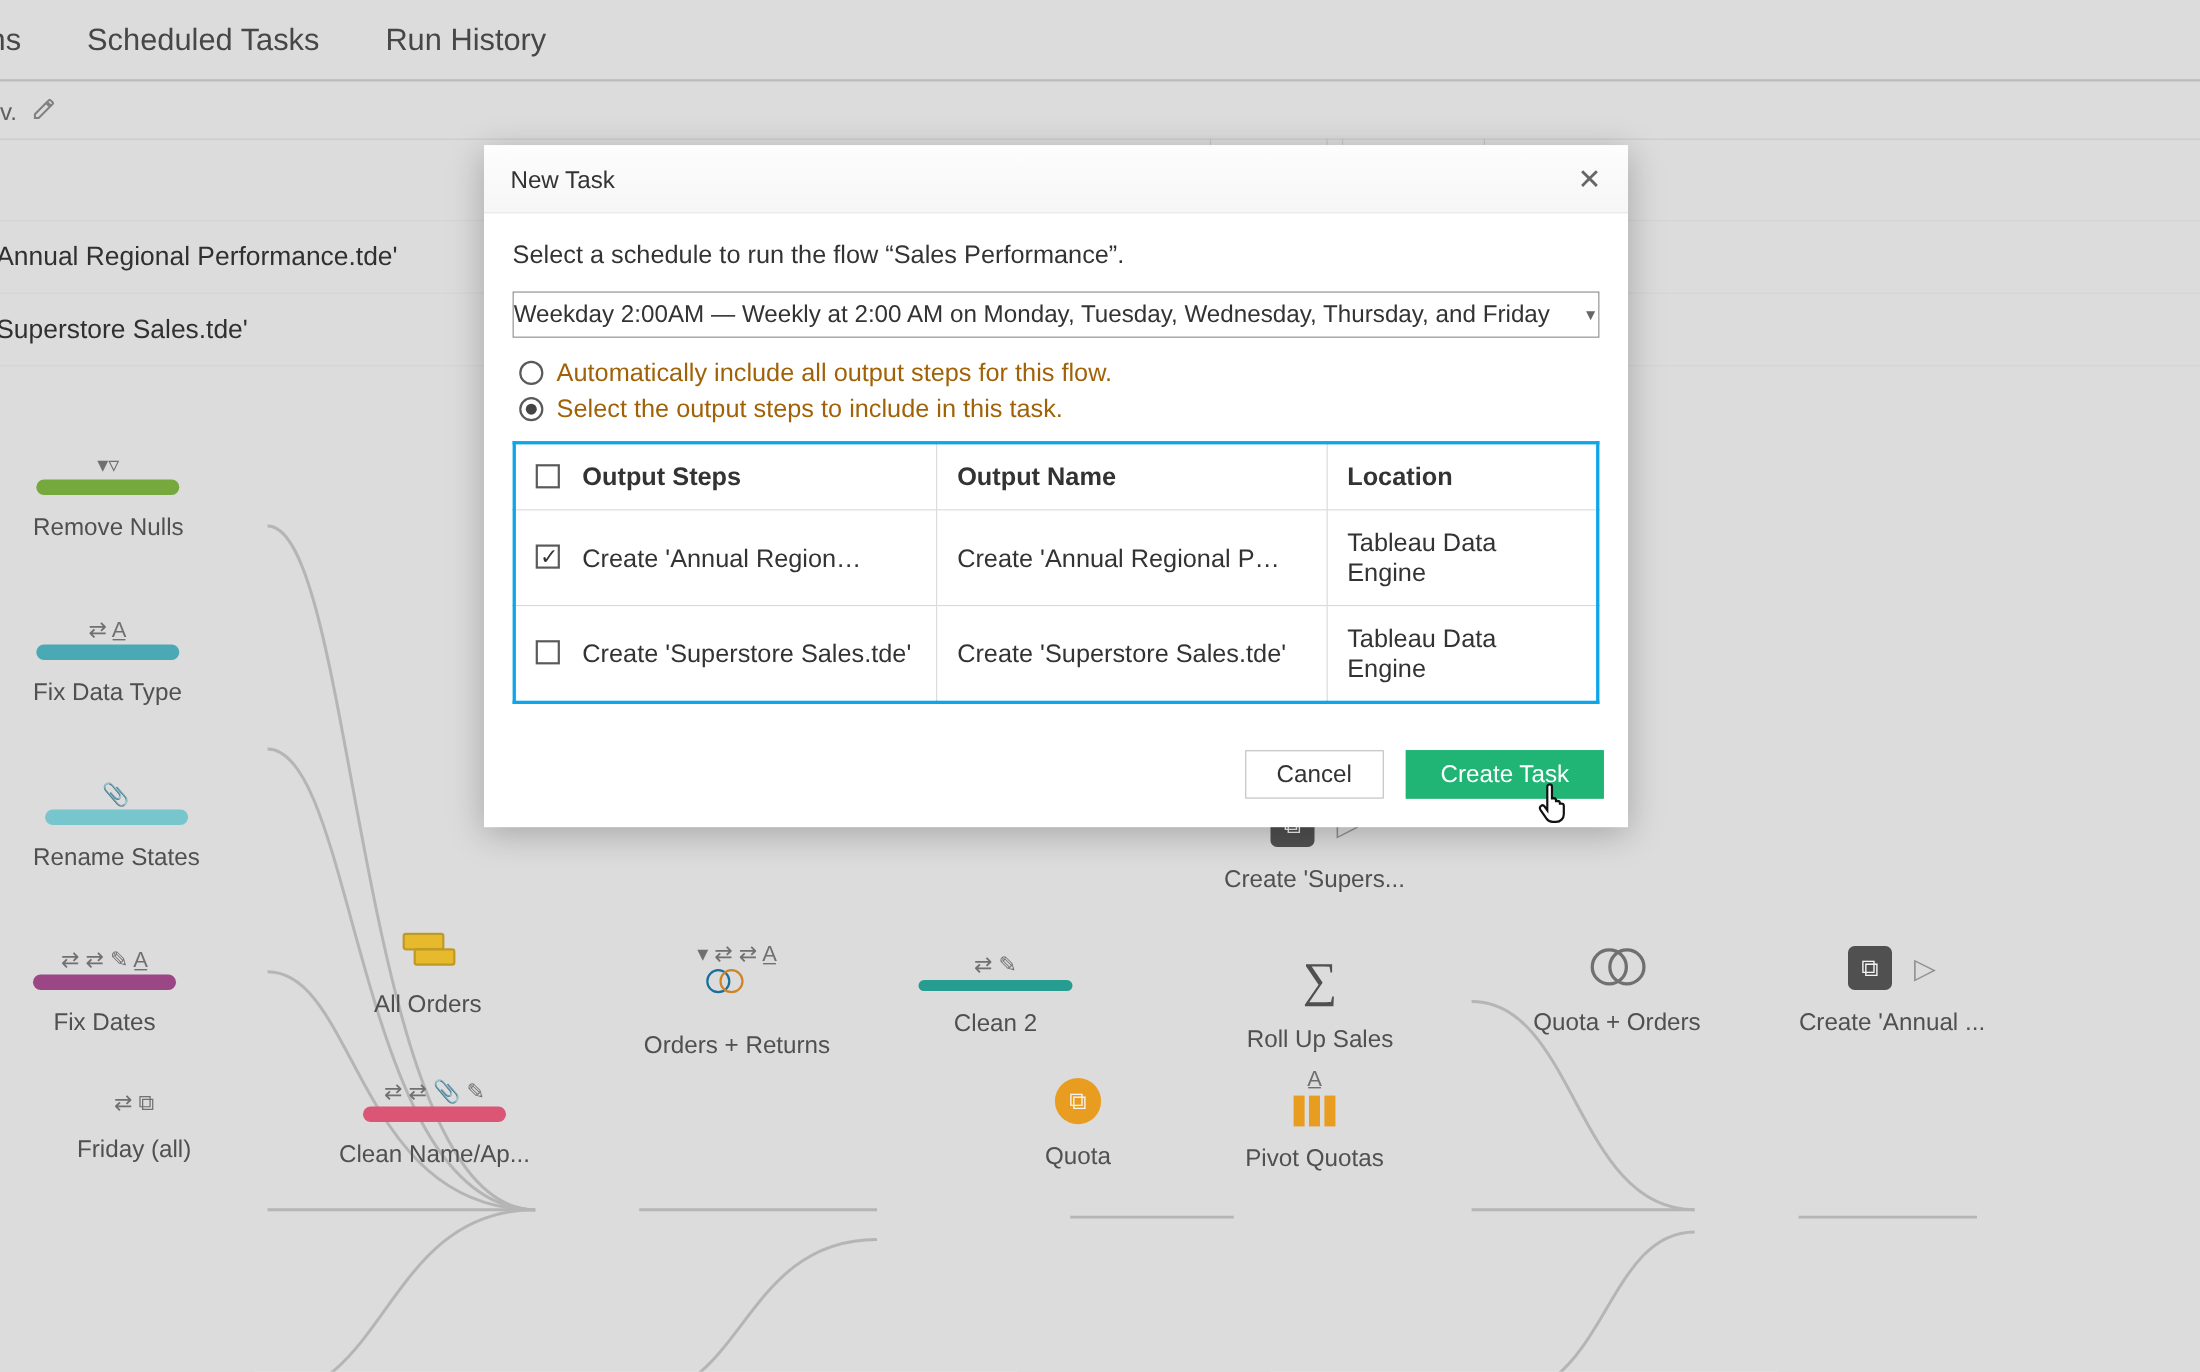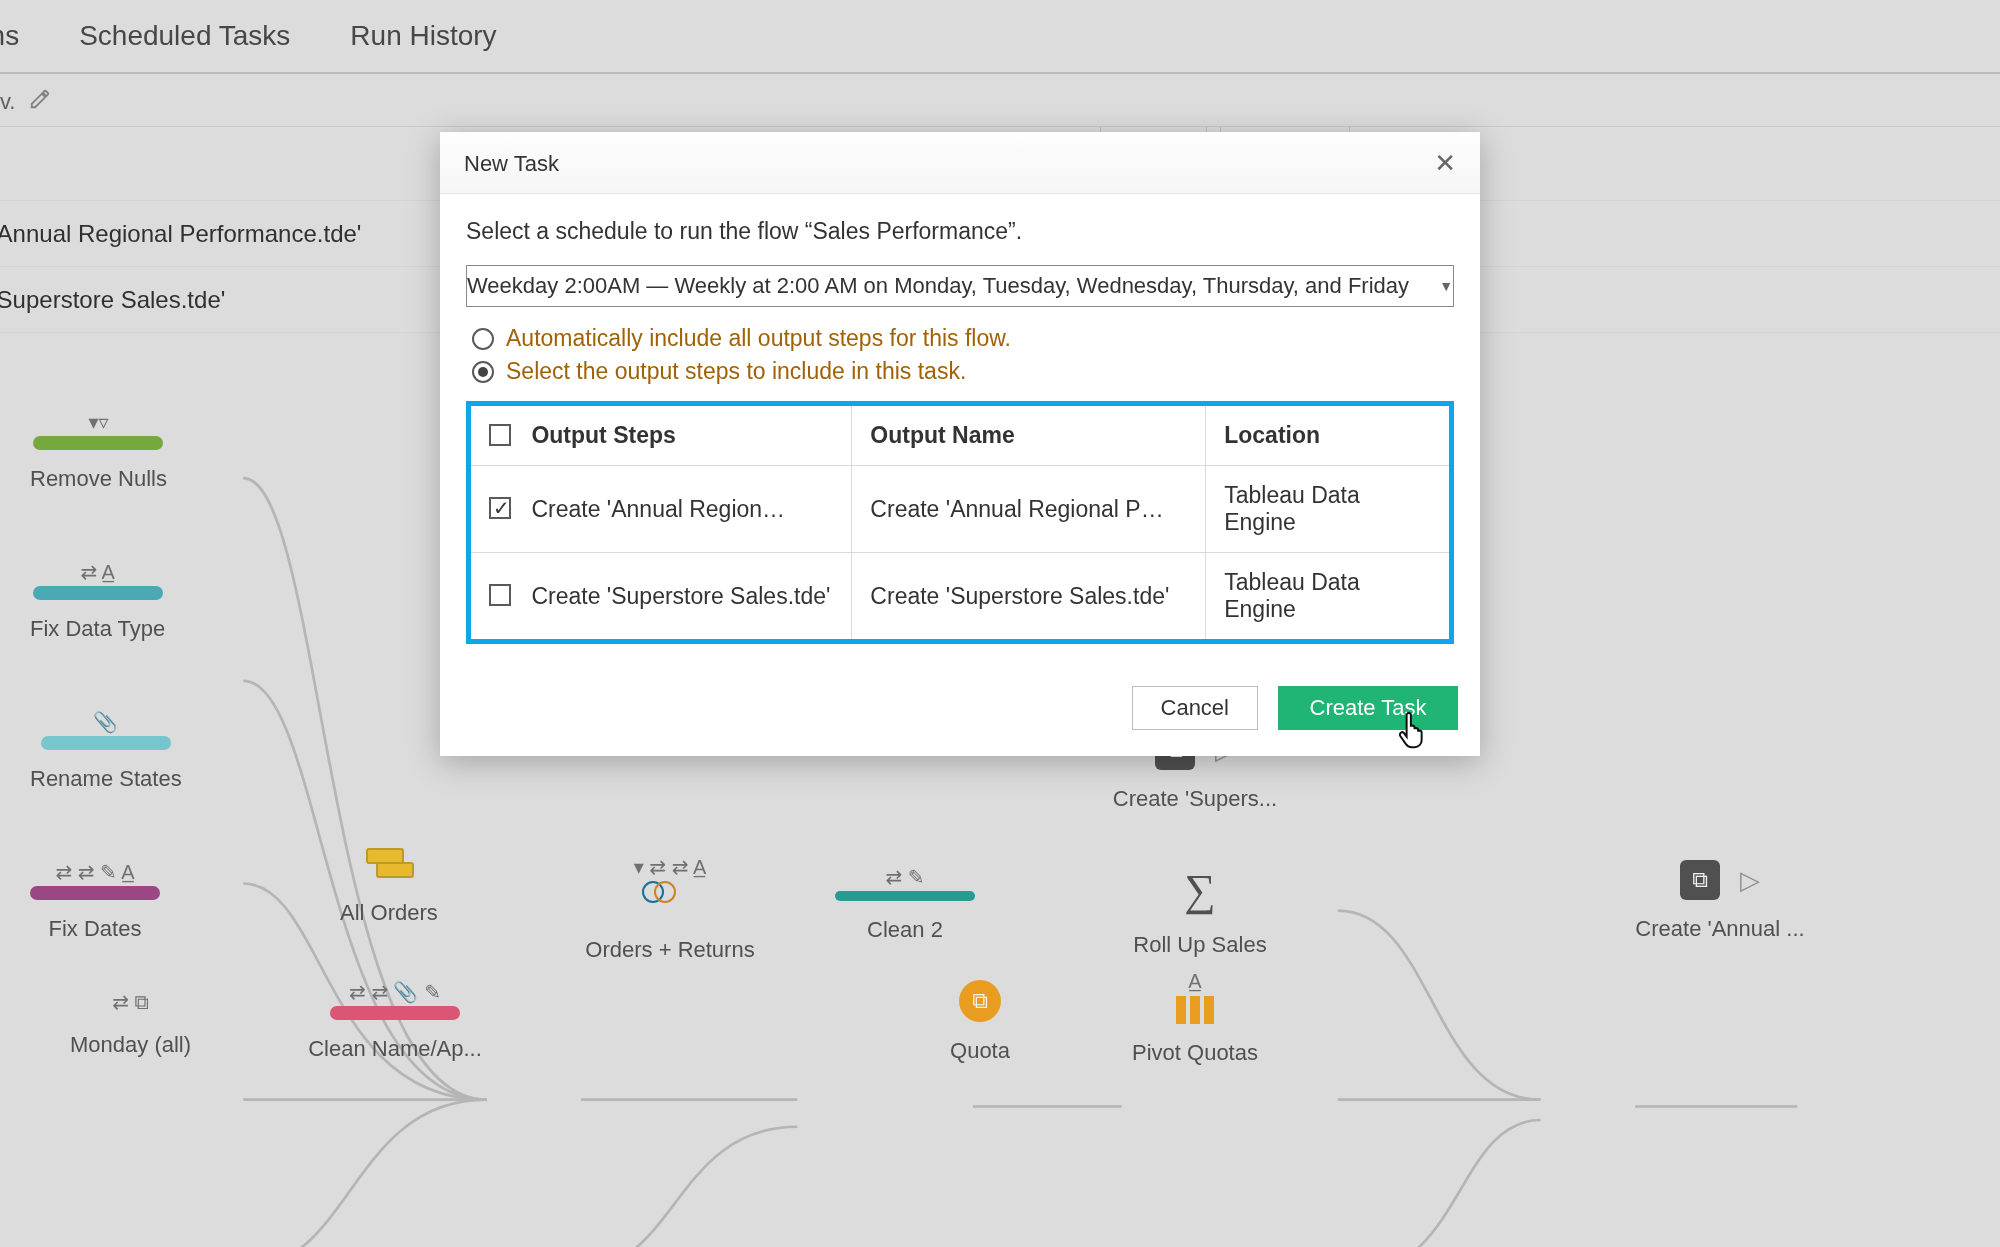--- a/index.html
+++ b/index.html
@@ -105,21 +105,21 @@
 .radio-group { margin: 18px 0 16px 6px; font-size:23px; color:#a16207;}
 .radio-row { display:flex; align-items:center; margin-bottom: 6px; }
 .radio {
   width:22px; height:22px; border:2px solid #5a5a5a; border-radius:50%;
   margin-right: 12px; position:relative; flex-shrink:0;
 }
 .radio.checked::after {
   content:""; position:absolute; inset:4px; background:#444; border-radius:50%;
 }
 .outtable {
-  border:5px solid #0ea5e9; border-collapse: collapse; width:100%;
+  border:3px solid #0ea5e9; border-collapse: collapse; width:100%;
   font-size:23px;
 }
 .outtable th, .outtable td {
   border:1px solid #d9d9d9; padding: 16px 18px; text-align:left; vertical-align:middle;
 }
 .outtable th { font-weight:700; }
 .col-a { width: 39%; }
 .col-b { width: 36%; }
 .col-c { width: 25%; }
 .cbox {
@@ -234,21 +234,21 @@
     <div class="pill cyan"></div>
     <div class="label">Rename States</div>
   </div>
   <div class="node" style="left:30px; top:490px;">
     <div class="iconline">⇄ ⇄ ✎ A̲</div>
     <div class="pill purple"></div>
     <div class="label">Fix Dates</div>
   </div>
   <div class="node" style="left:70px; top:620px;">
     <div class="iconline">⇄ ⧉</div>
-    <div class="label">Monday (all)</div>
+    <div class="label">Friday (all)</div>
   </div>
 
   <div class="node" style="left:340px; top:474px;">
     <div class="yellow-stack">
         <div class="b1"></div>
         <div class="b2"></div>
       </div>
     <div class="label">All Orders</div>
   </div>
   <div class="node" style="left:300px; top:610px; width:190px;">
@@ -292,20 +292,27 @@
   <div class="node" style="left:1110px; top:600px; width:170px;">
     <div class="iconline">A̲</div>
     <div class="pivot-bars">
         <span></span>
         <span></span>
         <span></span>
       </div>
     <div class="label">Pivot Quotas</div>
   </div>
 
+  <div class="node" style="left:1370px; top:490px; width:200px;">
+    <div class="venn">
+        <div class="c1"></div>
+        <div class="c2"></div>
+      </div>
+    <div class="label">Quota + Orders</div>
+  </div>
 
   <div class="node" style="left:1620px; top:490px; width:200px;">
     <div style="display:flex;justify-content:center;align-items:center;gap:10px;">
       <span class="output-box">⧉</span>
       <span class="play-tri">▷</span>
     </div>
     <div class="label ellipsis">Create 'Annual ...</div>
   </div>
 </div>
 

